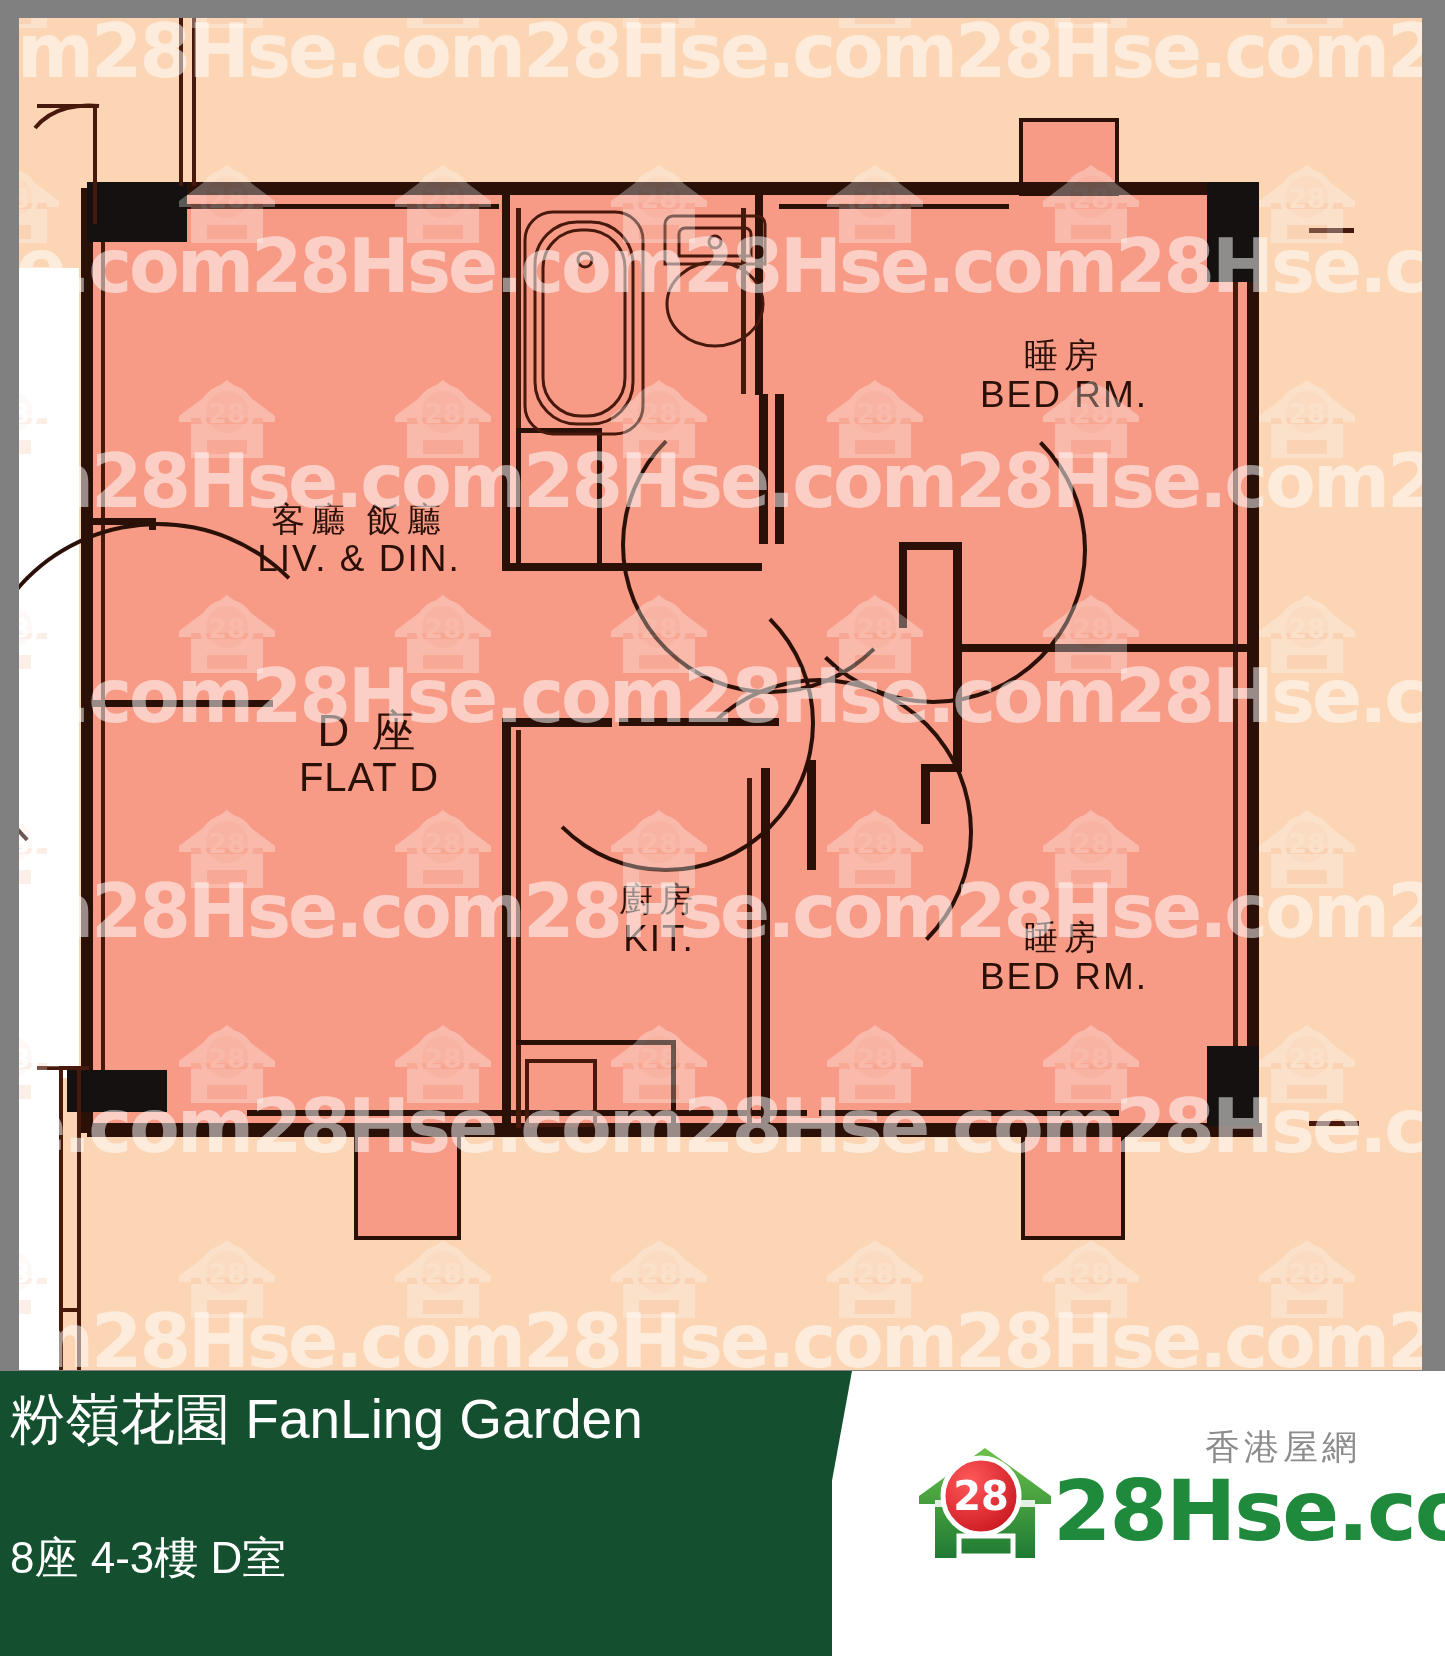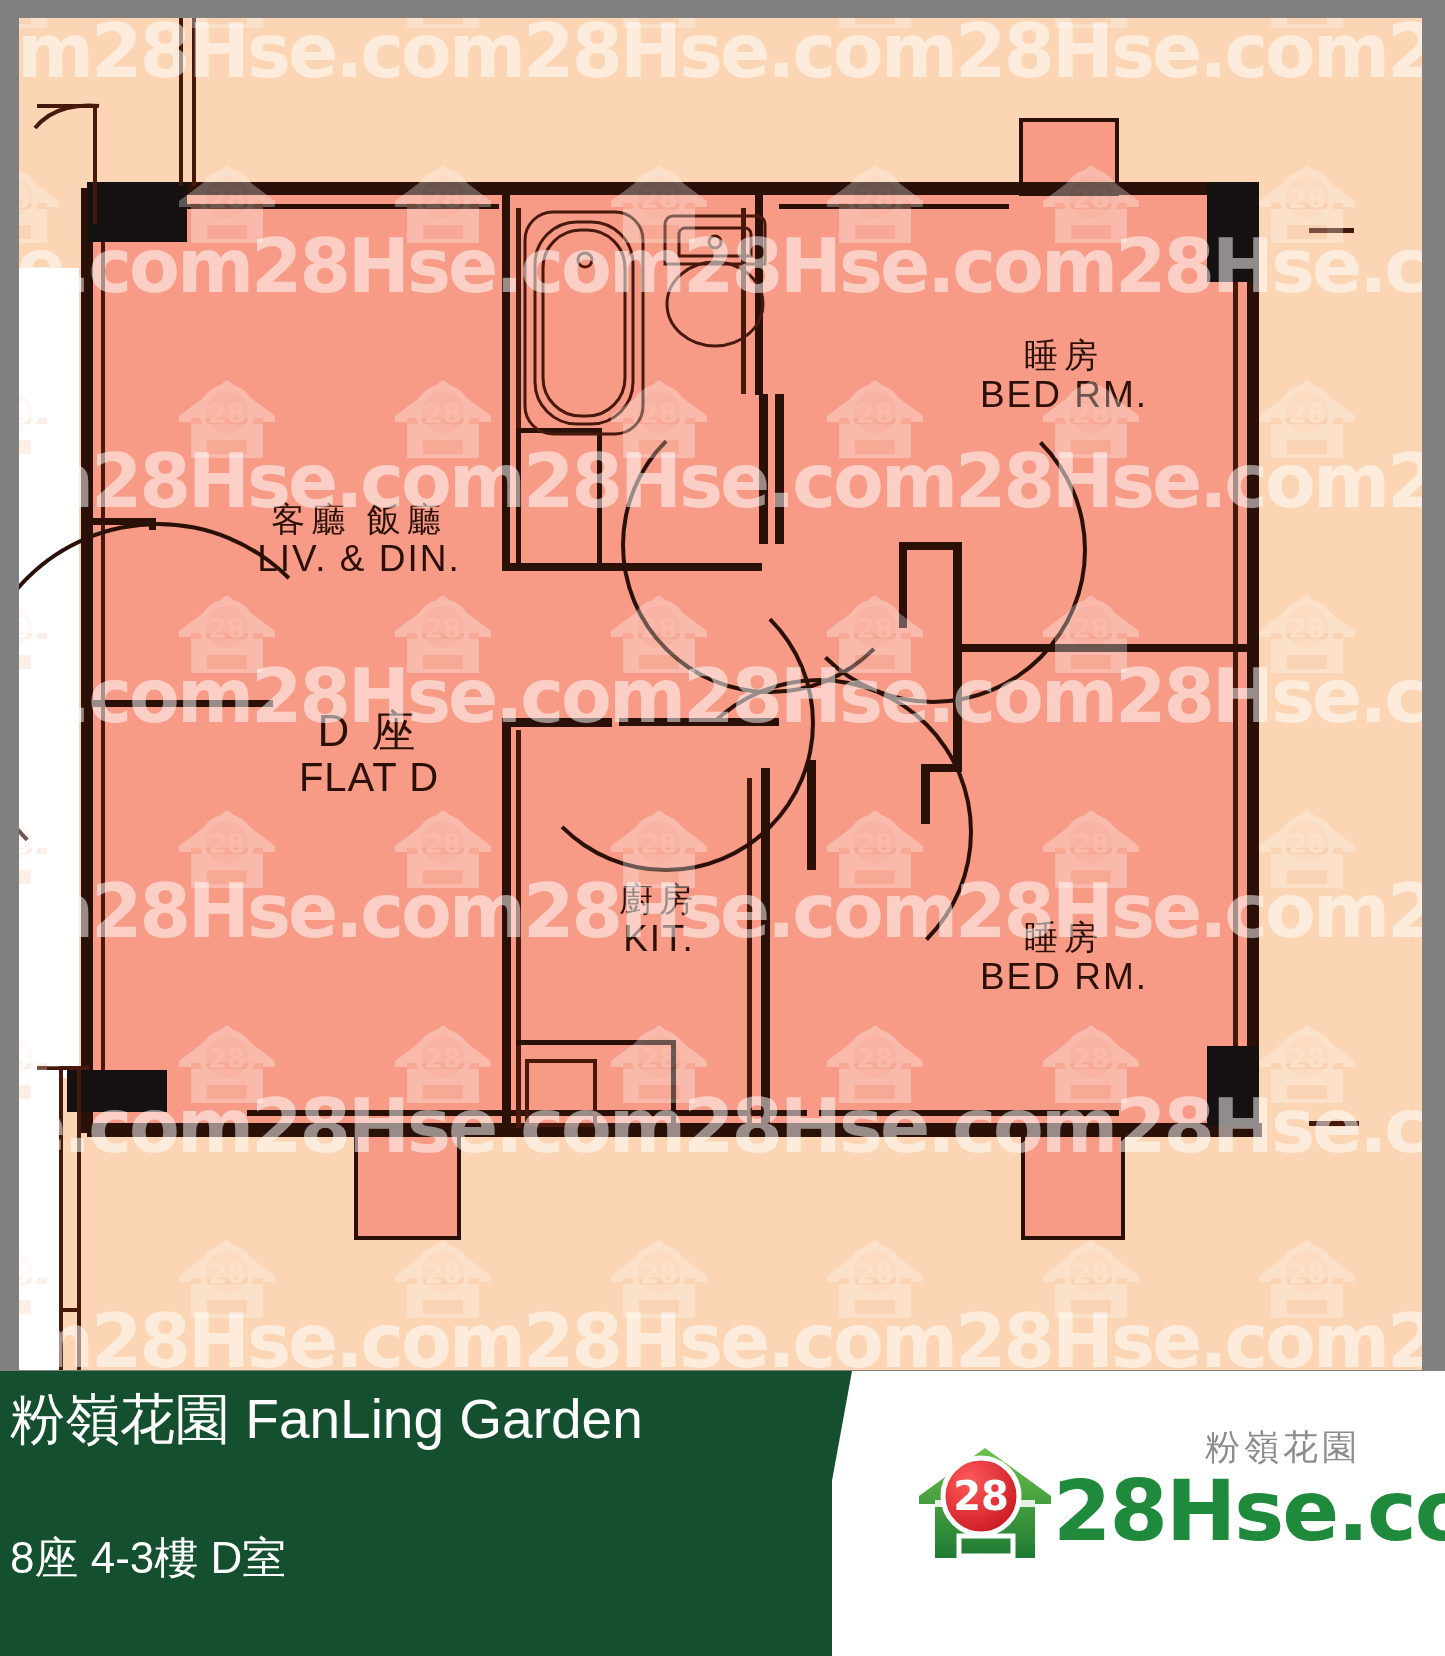--- a/index.html
+++ b/index.html
@@ -665,17 +665,17 @@
             <stop offset="0" stop-color="#ff5a5a"></stop>
               <stop offset="1" stop-color="#c8141d"></stop>
           </radialGradient>
         </defs>
         <path d="M70 4 L136 52 L136 60 L120 60 L120 114 L20 114 L20 60 L4 60 L4 52 Z" fill="url(#g1)"></path>
         <rect x="20" y="56" width="100" height="7" fill="#ffffff" opacity=".85"></rect>
         <rect x="44" y="92" width="54" height="20" fill="none" stroke="#ffffff" stroke-width="5"></rect>
         <circle cx="66" cy="52" r="38" fill="url(#g2)" stroke="#ffffff" stroke-width="5"></circle>
         <text x="66" y="66" font-family="DejaVu Sans, sans-serif" font-size="40" font-weight="bold" fill="#ffffff" text-anchor="middle">28</text>
       </svg>
-      <div id="logocn">粉嶺花園</div>
+      <div id="logocn">香港屋網</div>
       <div id="logoword">28Hse.com</div>
     </div>
   </div>
 </div>
 
 </body></html>

